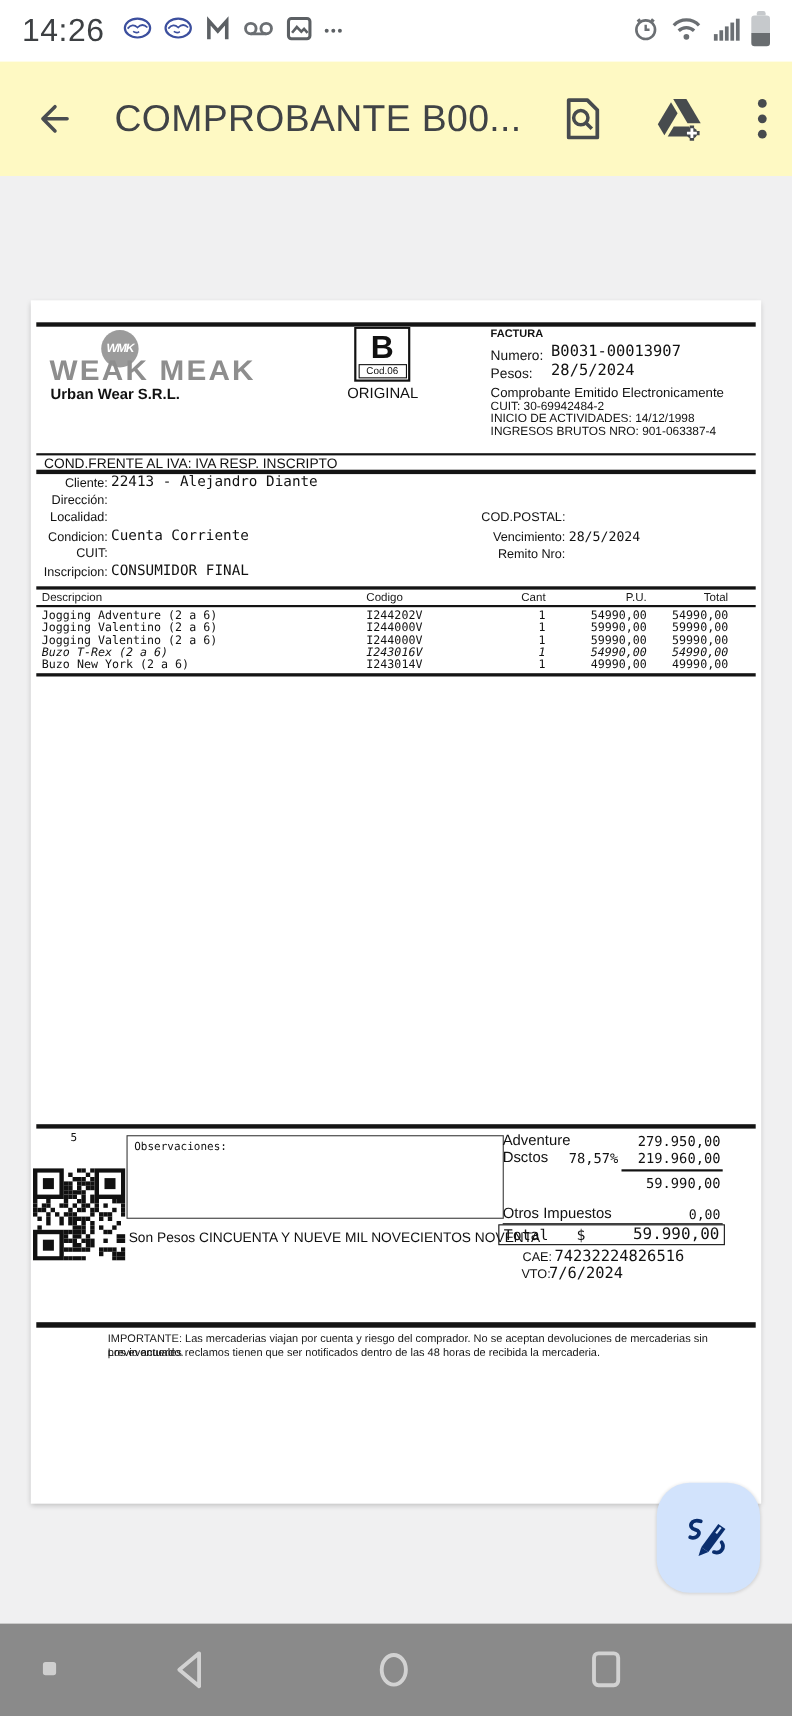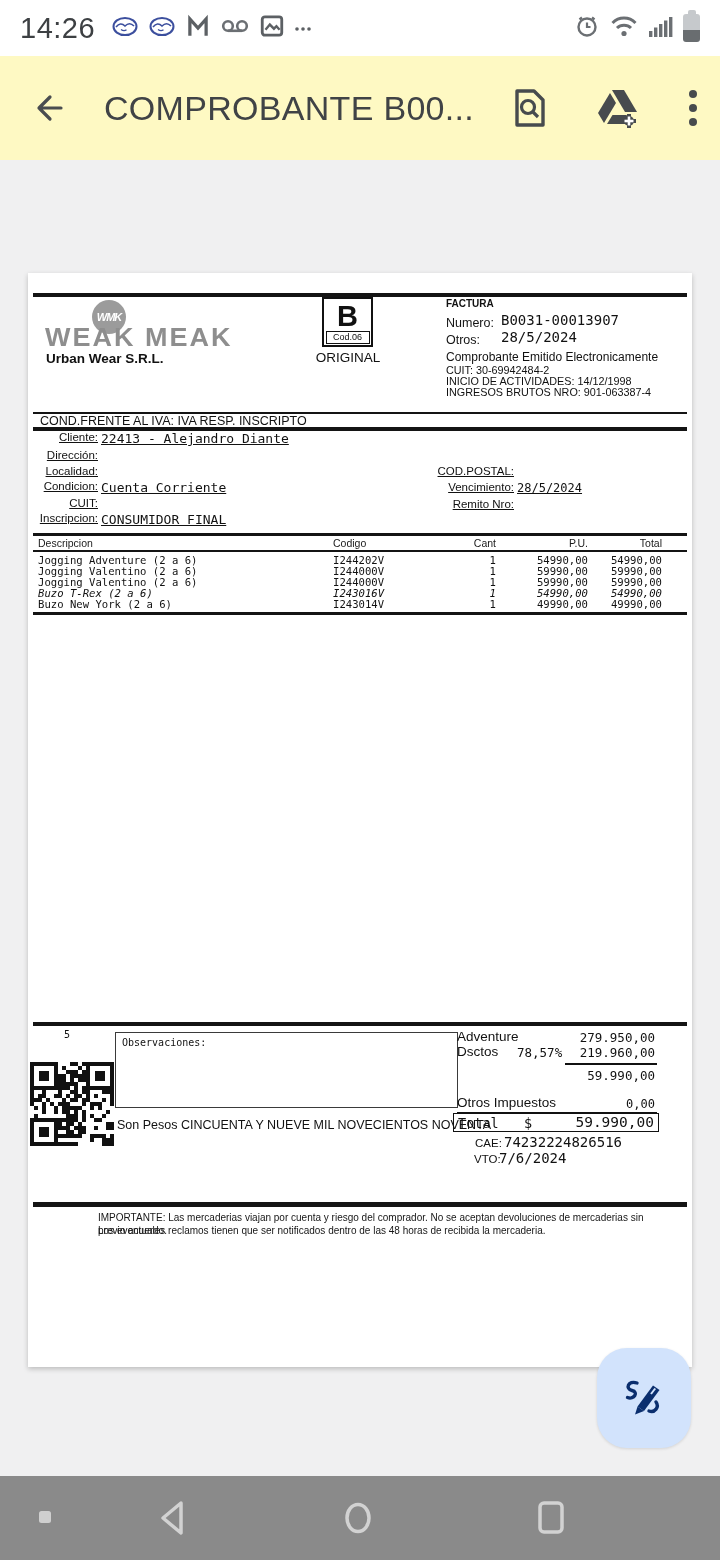--- a/index.html
+++ b/index.html
@@ -51,21 +51,21 @@
   .bbox-code{position:absolute;left:1.5px;right:1.5px;bottom:1.5px;height:13px;border:1.2px solid #111;
              font-size:9px;text-align:center;line-height:11px;}
   .original{position:absolute;left:279px;top:77px;width:82px;text-align:center;font-size:13.5px;}
 
   
   .factura-t{position:absolute;left:418px;top:25px;width:160px;font-size:10px;font-weight:bold;}
   .lab{font-size:12.5px;color:#141414;}
   .inv-small{position:absolute;left:418px;font-size:10.8px;}
 
   
-  .c-row{position:absolute;display:flex;align-items:flex-start;text-decoration:underline;}
+  .c-row{position:absolute;display:flex;align-items:flex-end;}
   .c-lab{width:70px;text-align:right;font-size:11.5px;flex:none;}
   .c-val{margin-left:3px;font-size:13px;}
   .cr-lab{width:116px;text-align:right;font-size:11.5px;flex:none;}
 
   
   .t-row{position:absolute;left:0;width:684px;display:flex;align-items:baseline;padding:0 24px 0 10px;}
   .td-desc{width:295px;}
   .td-code{width:105px;}
   .td-cant{width:58px;text-align:right;}
   .td-pu{width:92px;text-align:right;}
@@ -221,21 +221,21 @@
 
     <div class="bbox">
       <div class="bbox-letter">B</div>
       <div class="bbox-code">Cod.06</div>
     </div>
     <div class="original">ORIGINAL</div>
 
     <div class="factura-t">FACTURA</div>
     <div class="abs lab" style="left:418px;top:43px;">Numero:</div>
     <div class="abs mono" style="left:473px;top:39px;font-size:14px;">B0031-00013907</div>
-    <div class="abs lab" style="left:418px;top:60px;">Otros:</div>
+    <div class="abs lab" style="left:418px;top:60px;">Pesos:</div>
     <div class="abs mono" style="left:473px;top:56px;font-size:14px;">28/5/2024</div>
     <div class="abs" style="left:418px;top:77px;font-size:12px;">Comprobante Emitido Electronicamente</div>
     <div class="inv-small" style="top:91px;">CUIT: 30-69942484-2</div>
     <div class="inv-small" style="top:102px;">INICIO DE ACTIVIDADES: 14/12/1998</div>
     <div class="inv-small" style="top:113px;">INGRESOS BRUTOS NRO: 901-063387-4</div>
 
     <div class="hline" style="top:139px;height:1.6px;"></div>
     <div class="iva-line">COND.FRENTE AL IVA: IVA RESP. INSCRIPTO</div>
     <div class="hline" style="top:154px;height:4px;"></div>
 

